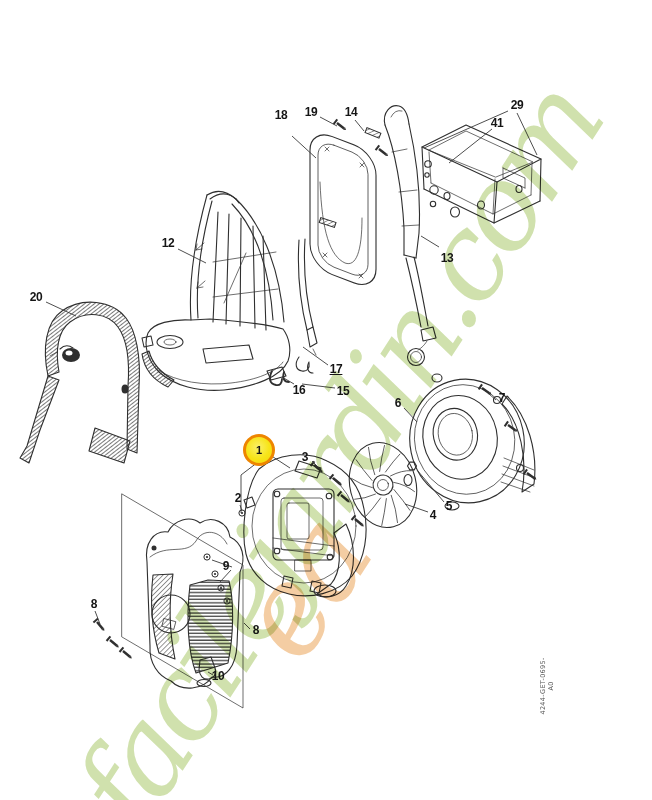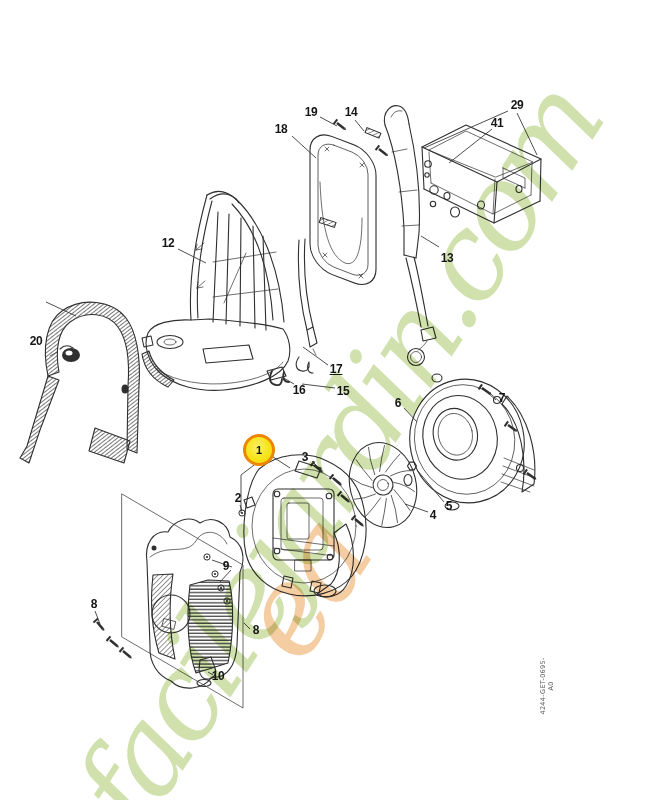--- a/index.html
+++ b/index.html
@@ -280,21 +280,21 @@
   <div class="callout" style="left:256px;top:630px;">8</div>
   <div class="callout" style="left:226px;top:566px;">9</div>
   <div class="callout" style="left:218px;top:676px;">10</div>
   <div class="callout" style="left:94px;top:604px;">8</div>
   <div class="callout" style="left:168px;top:243px;">12</div>
   <div class="callout" style="left:447px;top:258px;">13</div>
   <div class="callout" style="left:351px;top:112px;">14</div>
   <div class="callout" style="left:343px;top:391px;">15</div>
   <div class="callout" style="left:299px;top:390px;text-align:right;">16</div>
   <div class="callout" style="left:336px;top:369px;text-decoration:underline;">17</div>
-  <div class="callout" style="left:281px;top:129px;">18</div>
+  <div class="callout" style="left:281px;top:115px;">18</div>
   <div class="callout" style="left:311px;top:112px;">19</div>
-  <div class="callout" style="left:36px;top:297px;margin-top:44px;">20</div>
+  <div class="callout" style="left:36px;top:297px;">20</div>
   <div class="callout" style="left:517px;top:105px;">29</div>
   <div class="callout" style="left:497px;top:123px;">41</div>
 
   <div class="doccode">4244-GET-0695-A0</div>
 
 </div>
 
 </body></html>

